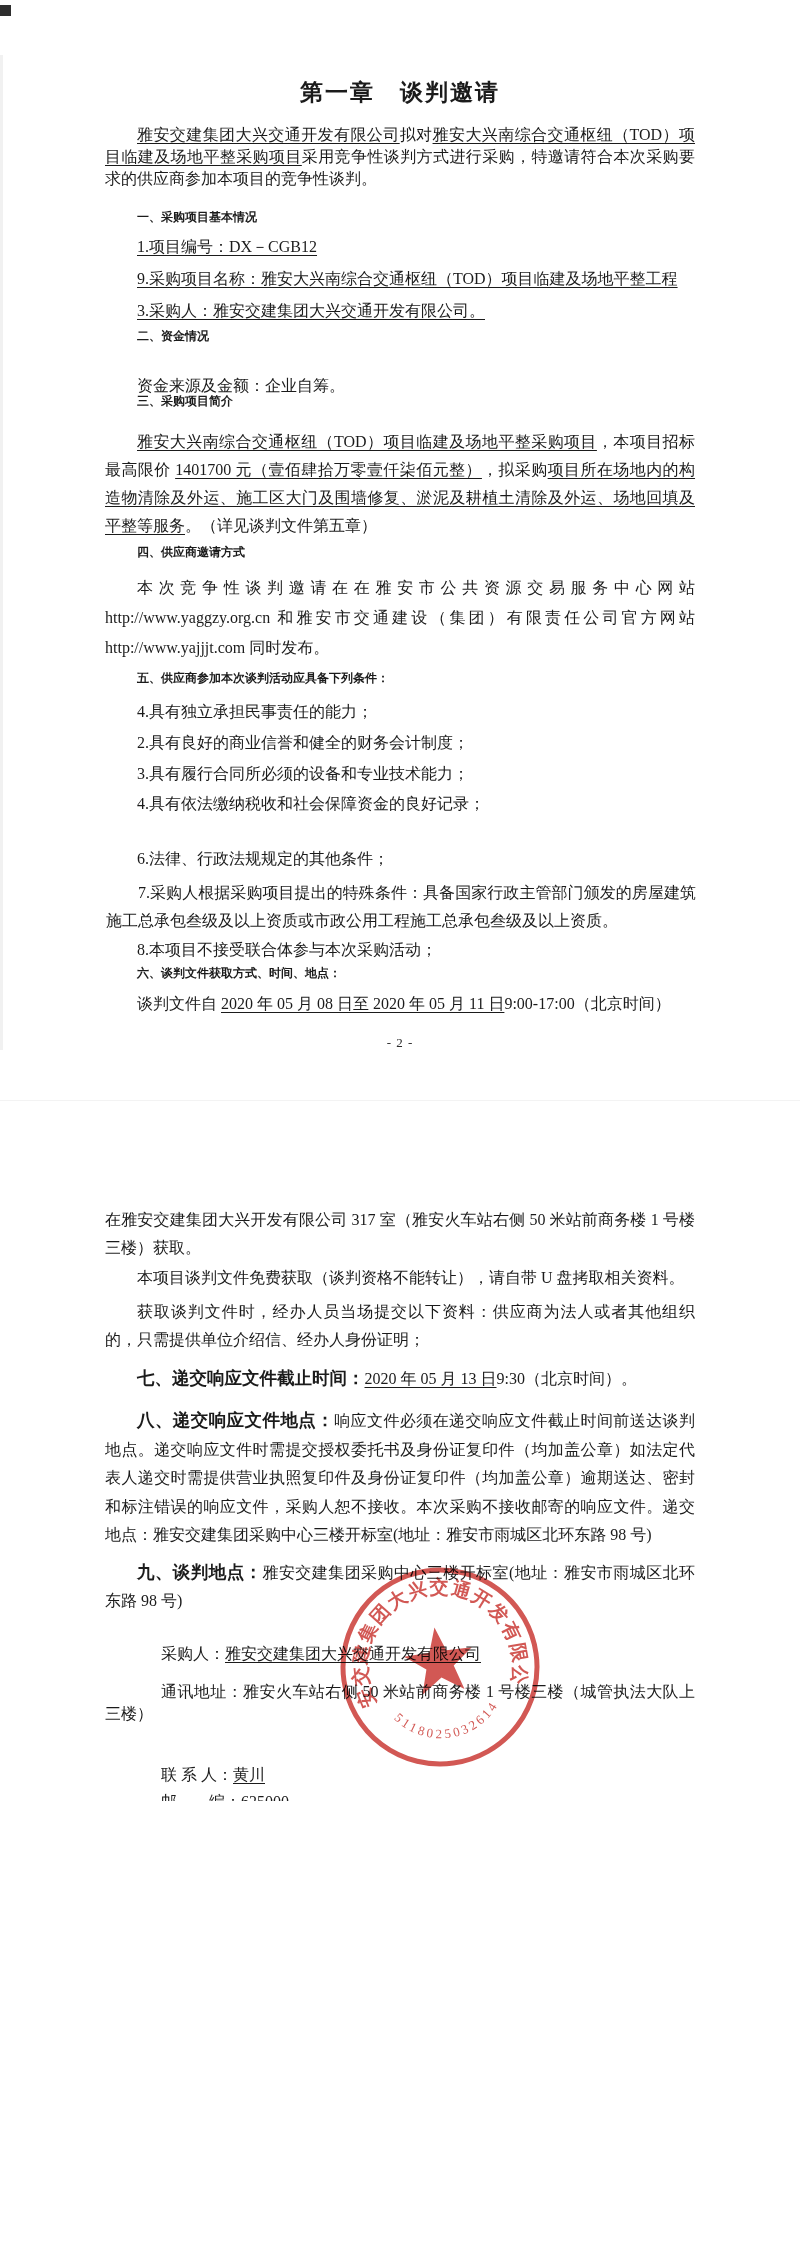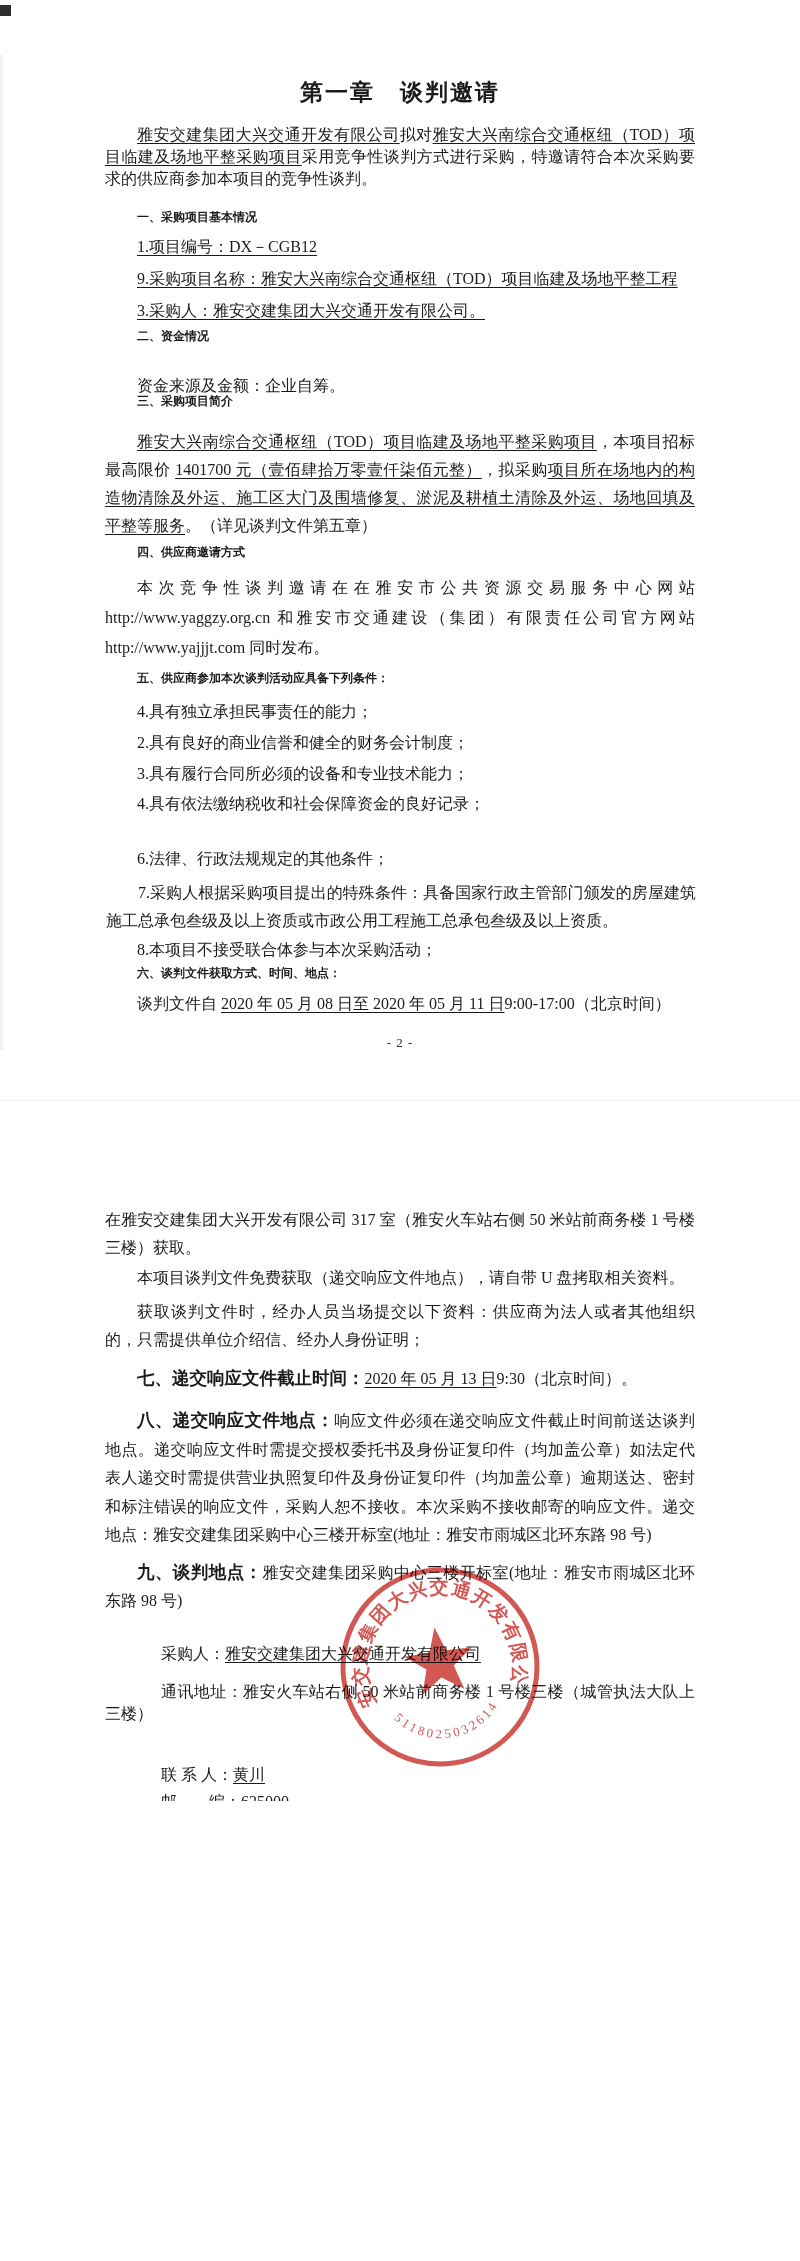--- a/index.html
+++ b/index.html
@@ -63,21 +63,21 @@
   <div class="b ind lh30" style="top:844px;">6.法律、行政法规规定的其他条件；</div>
   <p class="b ind lh28" style="top:878px;margin:1px;">7.采购人根据采购项目提出的特殊条件：具备国家行政主管部门颁发的房屋建筑施工总承包叁级及以上资质或市政公用工程施工总承包叁级及以上资质。</p>
   <div class="b ind lh30" style="top:935px;">8.本项目不接受联合体参与本次采购活动；</div>
 
   <div class="b h ml" style="top:962px;">六、谈判文件获取方式、时间、地点：</div>
   <div class="b ind" style="top:993px;"><span>谈判文件自 </span><span class="u">2020 年 05 月 08 日至 2020 年 05 月 11 日</span><span>9:00-17:00（北京时间）</span></div>
 
   <div class="b center pageno" style="top:1032px;">- 2 -</div>
 
   <p class="b lh28" style="top:1206px;margin:0;">在雅安交建集团大兴开发有限公司 317 室（雅安火车站右侧 50 米站前商务楼 1 号楼三楼）获取。</p>
-  <div class="b ind" style="top:1267px;">本项目谈判文件免费获取（递交响应文件地点），请自带 U 盘拷取相关资料。</div>
+  <div class="b ind" style="top:1267px;">本项目谈判文件免费获取（谈判资格不能转让），请自带 U 盘拷取相关资料。</div>
   <p class="b ind lh28" style="top:1298px;margin:0;">获取谈判文件时，经办人员当场提交以下资料：供应商为法人或者其他组织的，只需提供单位介绍信、经办人身份证明；</p>
 
   <div class="b ind lh28" style="top:1364px;"><span class="h-inline">七、递交响应文件截止时间：</span><span class="u">2020 年 05 月 13 日</span><span>9:30（北京时间）。</span></div>
 
   <p class="b ind lh285" style="top:1406px;margin:0;"><span class="h-inline">八、递交响应文件地点：</span><span>响应文件必须在递交响应文件截止时间前送达谈判地点。递交响应文件时需提交授权委托书及身份证复印件（均加盖公章）如法定代表人递交时需提供营业执照复印件及身份证复印件（均加盖公章）逾期送达、密封和标注错误的响应文件，采购人恕不接收。本次采购不接收邮寄的响应文件。递交地点：雅安交建集团采购中心三楼开标室(地址：雅安市雨城区北环东路 98 号)</span></p>
 
   <p class="b ind lh28" style="top:1558px;margin:0;"><span class="h-inline">九、谈判地点：</span><span>雅安交建集团采购中心三楼开标室(地址：雅安市雨城区北环东路 98 号)</span></p>
 
 
   <div class="b" style="top:1643px;"><span style="margin-left:56px;">采购人：</span><span class="u">雅安交建集团大兴交通开发有限公司</span></div>

